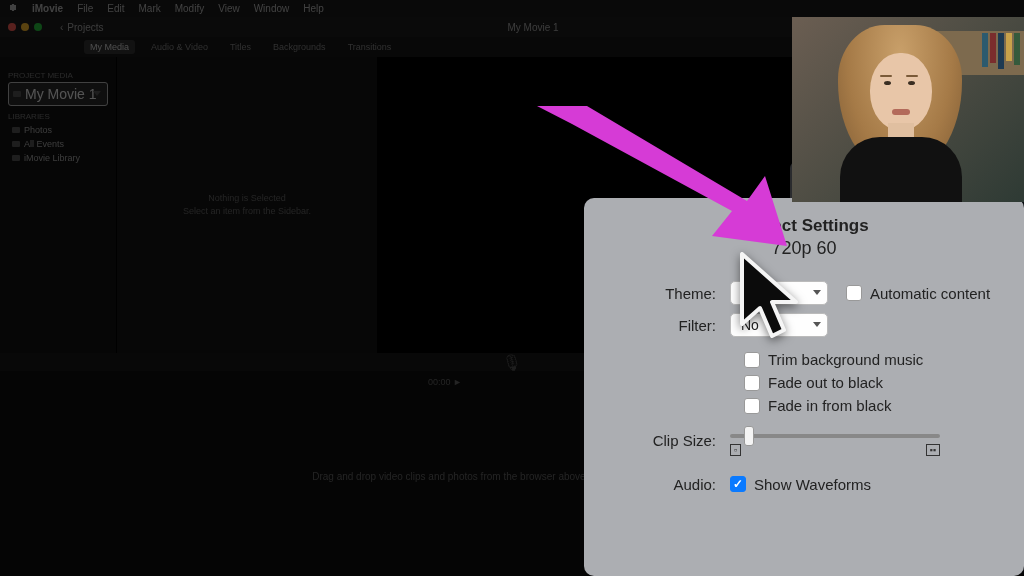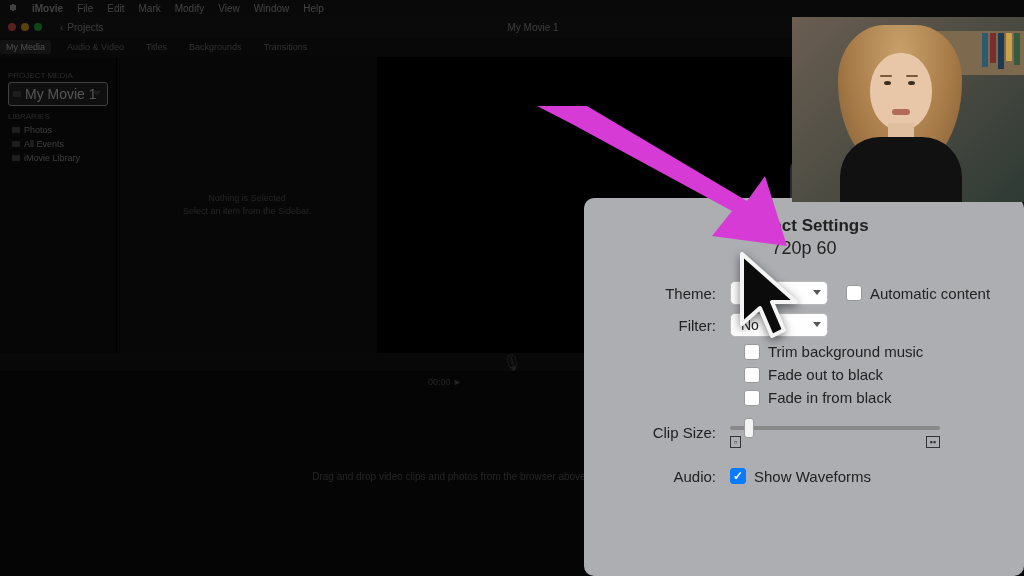--- a/index.html
+++ b/index.html
@@ -18,21 +18,21 @@
   
   .titlebar { height:20px; background:#1e1e1e; display:flex; align-items:center; position:relative; font-size:10px; color:#aaa; }
   .traffic { display:flex; gap:5px; padding-left:8px; }
   .dot { width:8px; height:8px; border-radius:50%; }
   .dot.r{background:#ff5f57}.dot.y{background:#febc2e}.dot.g{background:#28c840}
   .titlebar .left{position:absolute;left:60px;display:flex;align-items:center;gap:4px}
   .titlebar .center{margin:0 auto}
   .titlebar .right{position:absolute;right:10px;display:flex;gap:10px}
 
   
-  .subbar{height:20px;background:#161616;display:flex;align-items:center;font-size:9px;color:#888;gap:10px}
+  .subbar{height:20px;background:#161616;display:flex;align-items:center;padding-left:84px;font-size:9px;color:#888;gap:10px}
   .subbar .tab{padding:2px 6px;border-radius:3px}
   .subbar .tab.active{background:#333;color:#ddd}
 
   
   .iconrow{position:absolute;right:18px;top:40px;display:flex;gap:12px;color:#666;font-size:12px}
 
   
   .main{display:flex;height:296px}
   .sidebar{width:116px;background:#121212;padding:8px 8px;font-size:9px;color:#aaa}
   .sidebar .hd{color:#777;font-size:8px;text-transform:uppercase;margin:6px 0 2px}
@@ -54,21 +54,21 @@
   .popover{position:absolute;left:584px;top:198px;width:440px;height:378px;background:rgba(178,180,184,0.97);border-radius:10px;color:#222;font-size:15px;padding:18px 18px 14px;backdrop-filter:blur(6px)}
   .popover h3{text-align:center;font-weight:600;font-size:17px}
   .popover .sub{text-align:center;font-size:18px;margin-top:2px;margin-bottom:18px}
   .row{display:flex;align-items:center;margin:0 0;min-height:32px}
   .row .lab{width:128px;text-align:right;padding-right:14px}
   .sel{background:#fefefe;border:1px solid #bbb;border-radius:5px;height:24px;min-width:98px;padding:2px 20px 2px 10px;font-size:14px;position:relative;display:inline-flex;align-items:center}
   .sel::after{content:"";position:absolute;right:6px;top:8px;width:0;height:0;border-left:4px solid transparent;border-right:4px solid transparent;border-top:5px solid #555}
   .cb{width:16px;height:16px;background:#fff;border:1px solid #999;border-radius:3px;display:inline-flex;align-items:center;justify-content:center;margin-right:8px;flex-shrink:0}
   .cb.checked{background:#0a7aff;border-color:#0a7aff;color:#fff;font-size:12px;font-weight:bold}
   .chk-label{display:flex;align-items:center}
-  .opts{margin-left:142px;display:flex;flex-direction:column;gap:6px;margin-top:2px;margin-bottom:10px}
+  .opts{margin-left:142px;display:flex;flex-direction:column;gap:6px;margin-top:10px;margin-bottom:10px}
   .slider-track{width:210px;height:4px;background:#888;border-radius:2px;position:relative;margin-top:10px}
   .slider-thumb{position:absolute;left:14px;top:-8px;width:10px;height:20px;background:#f4f4f4;border:1px solid #999;border-radius:3px}
   .size-icons{width:210px;display:flex;justify-content:space-between;margin-top:6px;font-size:11px;color:#333}
   .sizebox{border:1px solid #333;padding:0 3px;font-size:9px}
 
   
   .settab{position:absolute;left:790px;top:162px;width:150px;height:36px;background:#2a2b2e;border-radius:6px 6px 0 0;display:flex;align-items:center;padding:0 12px;color:#ddd;font-size:16px;gap:8px}
   .settab-slider{display:flex;align-items:center;gap:3px}
   .settab-slider .t{width:50px;height:3px;background:#777;border-radius:2px;position:relative}
   .settab-slider .k{position:absolute;left:4px;top:-5px;width:8px;height:14px;background:#ddd;border-radius:2px}

